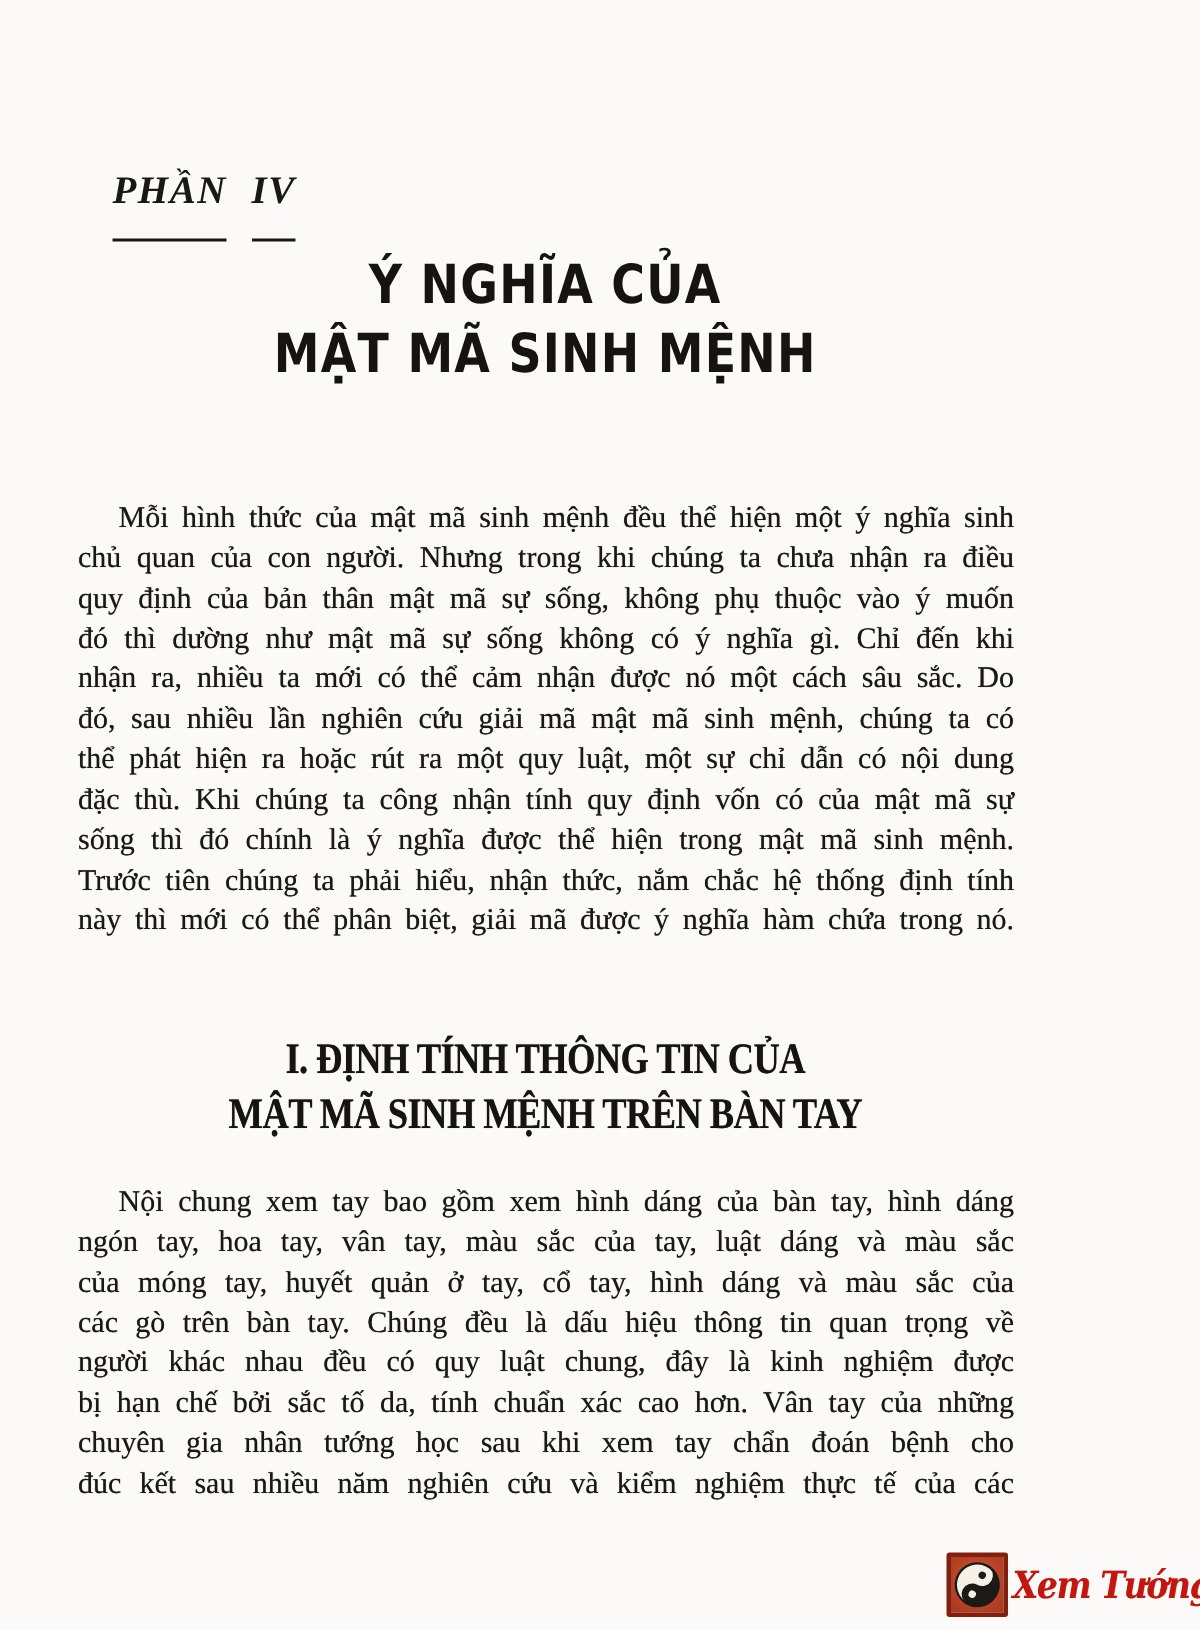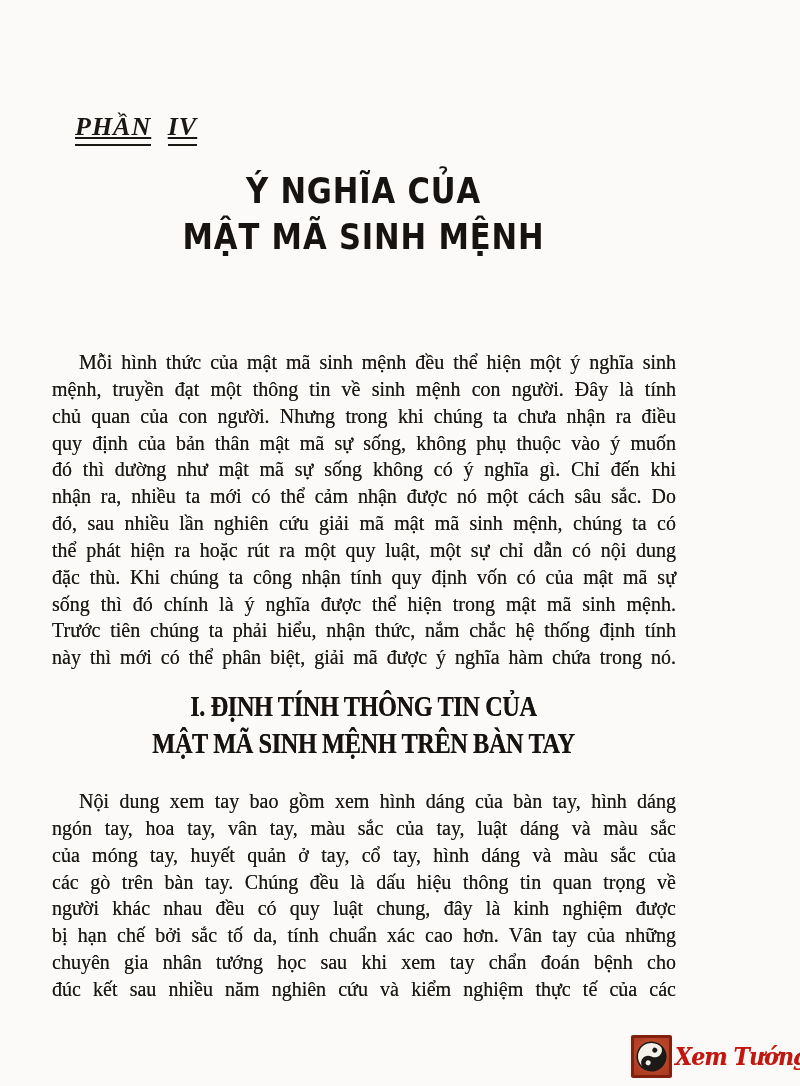--- a/index.html
+++ b/index.html
@@ -25,22 +25,21 @@
     top: 112px;
     font-style: italic;
     font-size: 26px;
     font-weight: 600;
     letter-spacing: 1px;
     white-space: nowrap;
   }
   .part-label .uword {
     display: inline-block;
     border-bottom: 2.5px solid #1b1814;
-    padding-bottom: 2px;
-    text-decoration: underline;
+    padding-bottom: 17px;
   }
   .part-label .uword + .uword { margin-left: 9px; text-align: center; }
 
   
   .chapter-title {
     position: absolute;
     left: 52px;
     top: 168px;
     width: 623px;
     margin: 0;
@@ -66,21 +65,21 @@
     color: #1b1814;
     text-shadow: 0 0 0.45px rgba(27,24,20,0.75);
   }
   .para .line {
     text-align: justify;
     text-align-last: justify;
     text-justify: inter-word;
     white-space: normal;
   }
   .para .line:first-child { text-indent: 27px; }
-  .para1 { top: 349px; }
+  .para1 { top: 332px; }
   .para2 { top: 788px; }
 
   
   .section-heading {
     position: absolute;
     left: 52px;
     top: 688px;
     width: 623px;
     margin: 0;
     text-align: center;
@@ -141,40 +140,39 @@
     <span class="uword">IV</span>
   </div>
 
   <h1 class="chapter-title">
     <span class="tline">Ý NGHĨA CỦA</span>
     <span class="tline">MẬT MÃ SINH MỆNH</span>
   </h1>
 
   <div class="para para1">
       <div class="line">Mỗi hình thức của mật mã sinh mệnh đều thể hiện một ý nghĩa sinh</div>
-      <div class="line">mệnh, truyền đạt một thông tin về sinh mệnh con người. Đây là tính</div>
       <div class="line">chủ quan của con người. Nhưng trong khi chúng ta chưa nhận ra điều</div>
       <div class="line">quy định của bản thân mật mã sự sống, không phụ thuộc vào ý muốn</div>
       <div class="line">đó thì dường như mật mã sự sống không có ý nghĩa gì. Chỉ đến khi</div>
       <div class="line">nhận ra, nhiều ta mới có thể cảm nhận được nó một cách sâu sắc. Do</div>
       <div class="line">đó, sau nhiều lần nghiên cứu giải mã mật mã sinh mệnh, chúng ta có</div>
       <div class="line">thể phát hiện ra hoặc rút ra một quy luật, một sự chỉ dẫn có nội dung</div>
       <div class="line">đặc thù. Khi chúng ta công nhận tính quy định vốn có của mật mã sự</div>
       <div class="line">sống thì đó chính là ý nghĩa được thể hiện trong mật mã sinh mệnh.</div>
       <div class="line">Trước tiên chúng ta phải hiểu, nhận thức, nắm chắc hệ thống định tính</div>
       <div class="line">này thì mới có thể phân biệt, giải mã được ý nghĩa hàm chứa trong nó.</div>
     </div>
 
   <h2 class="section-heading">
     <span class="hline">I. ĐỊNH TÍNH THÔNG TIN CỦA</span>
     <span class="hline">MẬT MÃ SINH MỆNH TRÊN BÀN TAY</span>
   </h2>
 
   <div class="para para2">
-      <div class="line">Nội dung xem tay bao gồm xem hình dáng của bàn tay, hình dáng</div>
+      <div class="line">Nội chung xem tay bao gồm xem hình dáng của bàn tay, hình dáng</div>
       <div class="line">ngón tay, hoa tay, vân tay, màu sắc của tay, luật dáng và màu sắc</div>
       <div class="line">của móng tay, huyết quản ở tay, cổ tay, hình dáng và màu sắc của</div>
       <div class="line">các gò trên bàn tay. Chúng đều là dấu hiệu thông tin quan trọng về</div>
       <div class="line">người khác nhau đều có quy luật chung, đây là kinh nghiệm được</div>
       <div class="line">bị hạn chế bởi sắc tố da, tính chuẩn xác cao hơn. Vân tay của những</div>
       <div class="line">chuyên gia nhân tướng học sau khi xem tay chẩn đoán bệnh cho</div>
       <div class="line">đúc kết sau nhiều năm nghiên cứu và kiểm nghiệm thực tế của các</div>
     </div>
 
   <div class="watermark">

